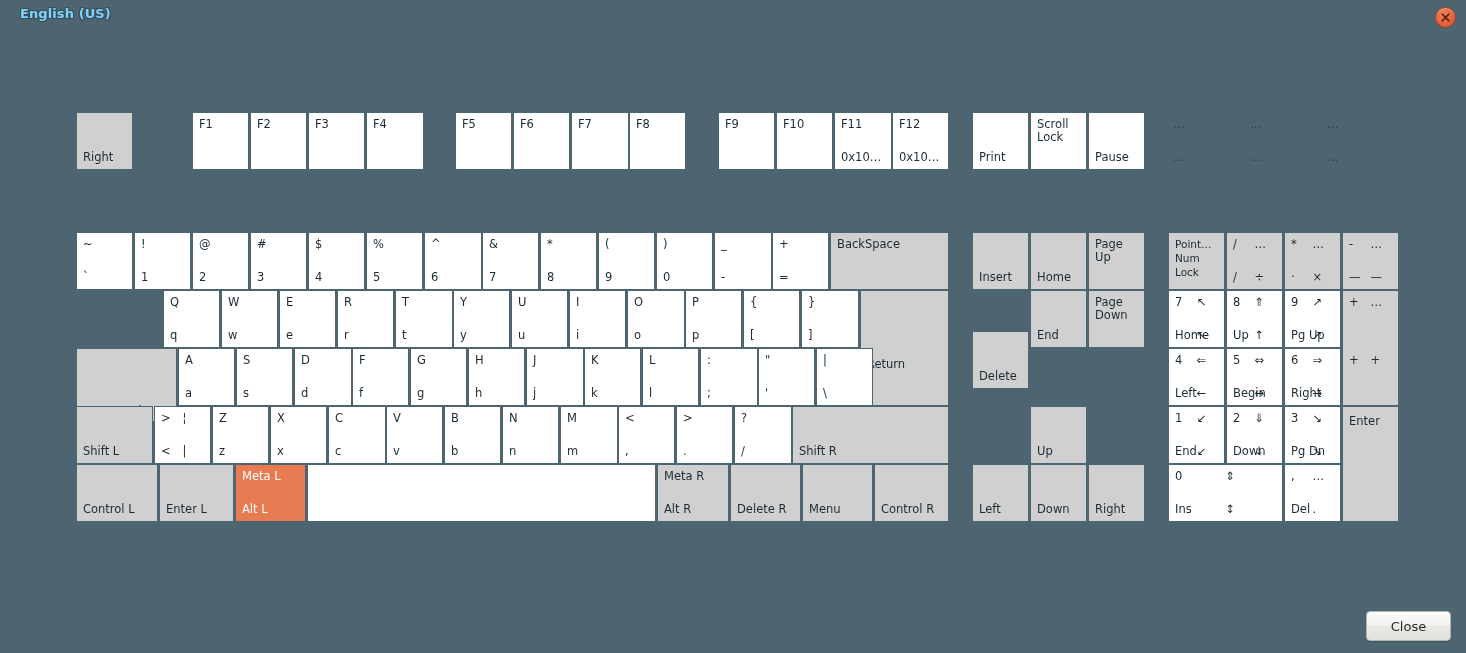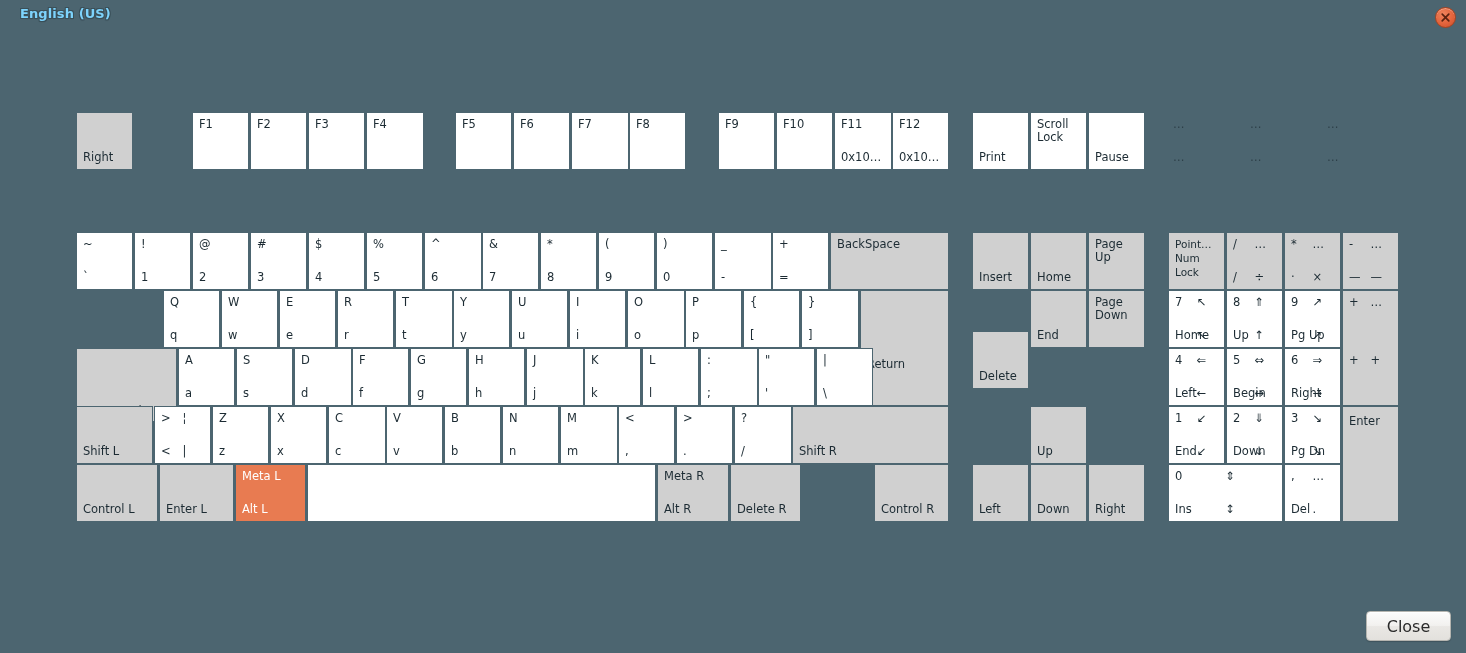--- a/index.html
+++ b/index.html
@@ -94,21 +94,21 @@
     position: absolute;
     right: 15px;
     bottom: 12px;
     width: 85px;
     height: 30px;
     border: 1px solid #b5b5b0;
     border-radius: 4px;
     background: linear-gradient(to bottom, #fcfcfc 0%, #f2f1ef 48%, #e9e7e4 52%, #e3e1dd 100%);
     box-shadow: 0 1px 1px rgba(0,0,0,.18), inset 0 1px 0 #ffffff;
     color: #2b2b2b;
-    font-size: 16px;
+    font-size: 13px;
     font-family: "DejaVu Sans", "Liberation Sans", sans-serif;
     cursor: pointer;
     display: flex;
     align-items: center;
     justify-content: center;
   }
 </style>
 </head>
 <body>
 
@@ -405,20 +405,23 @@
       <span class="lab tl">Meta L</span>
       <span class="lab bl">Alt L</span>
     </div>
     <div class="key" style="left: 307px; top: 464px; width: 349px; height: 58px;"></div>
     <div class="key gray" style="left: 657px; top: 464px; width: 72px; height: 58px;">
       <span class="lab tl">Meta R</span>
       <span class="lab bl">Alt R</span>
     </div>
     <div class="key gray" style="left: 730px; top: 464px; width: 71px; height: 58px;">
       <span class="lab bl">Delete R</span>
+    </div>
+    <div class="key gray" style="left: 802px; top: 464px; width: 71px; height: 58px;">
+      <span class="lab bl">Menu</span>
     </div>
     <div class="key gray" style="left: 874px; top: 464px; width: 75px; height: 58px;">
       <span class="lab bl">Control R</span>
     </div>
     <div class="key gray" style="left: 972px; top: 232px; width: 57px; height: 58px;">
       <span class="lab bl">Insert</span>
     </div>
     <div class="key gray" style="left: 1030px; top: 232px; width: 57px; height: 58px;">
       <span class="lab bl">Home</span>
     </div>

